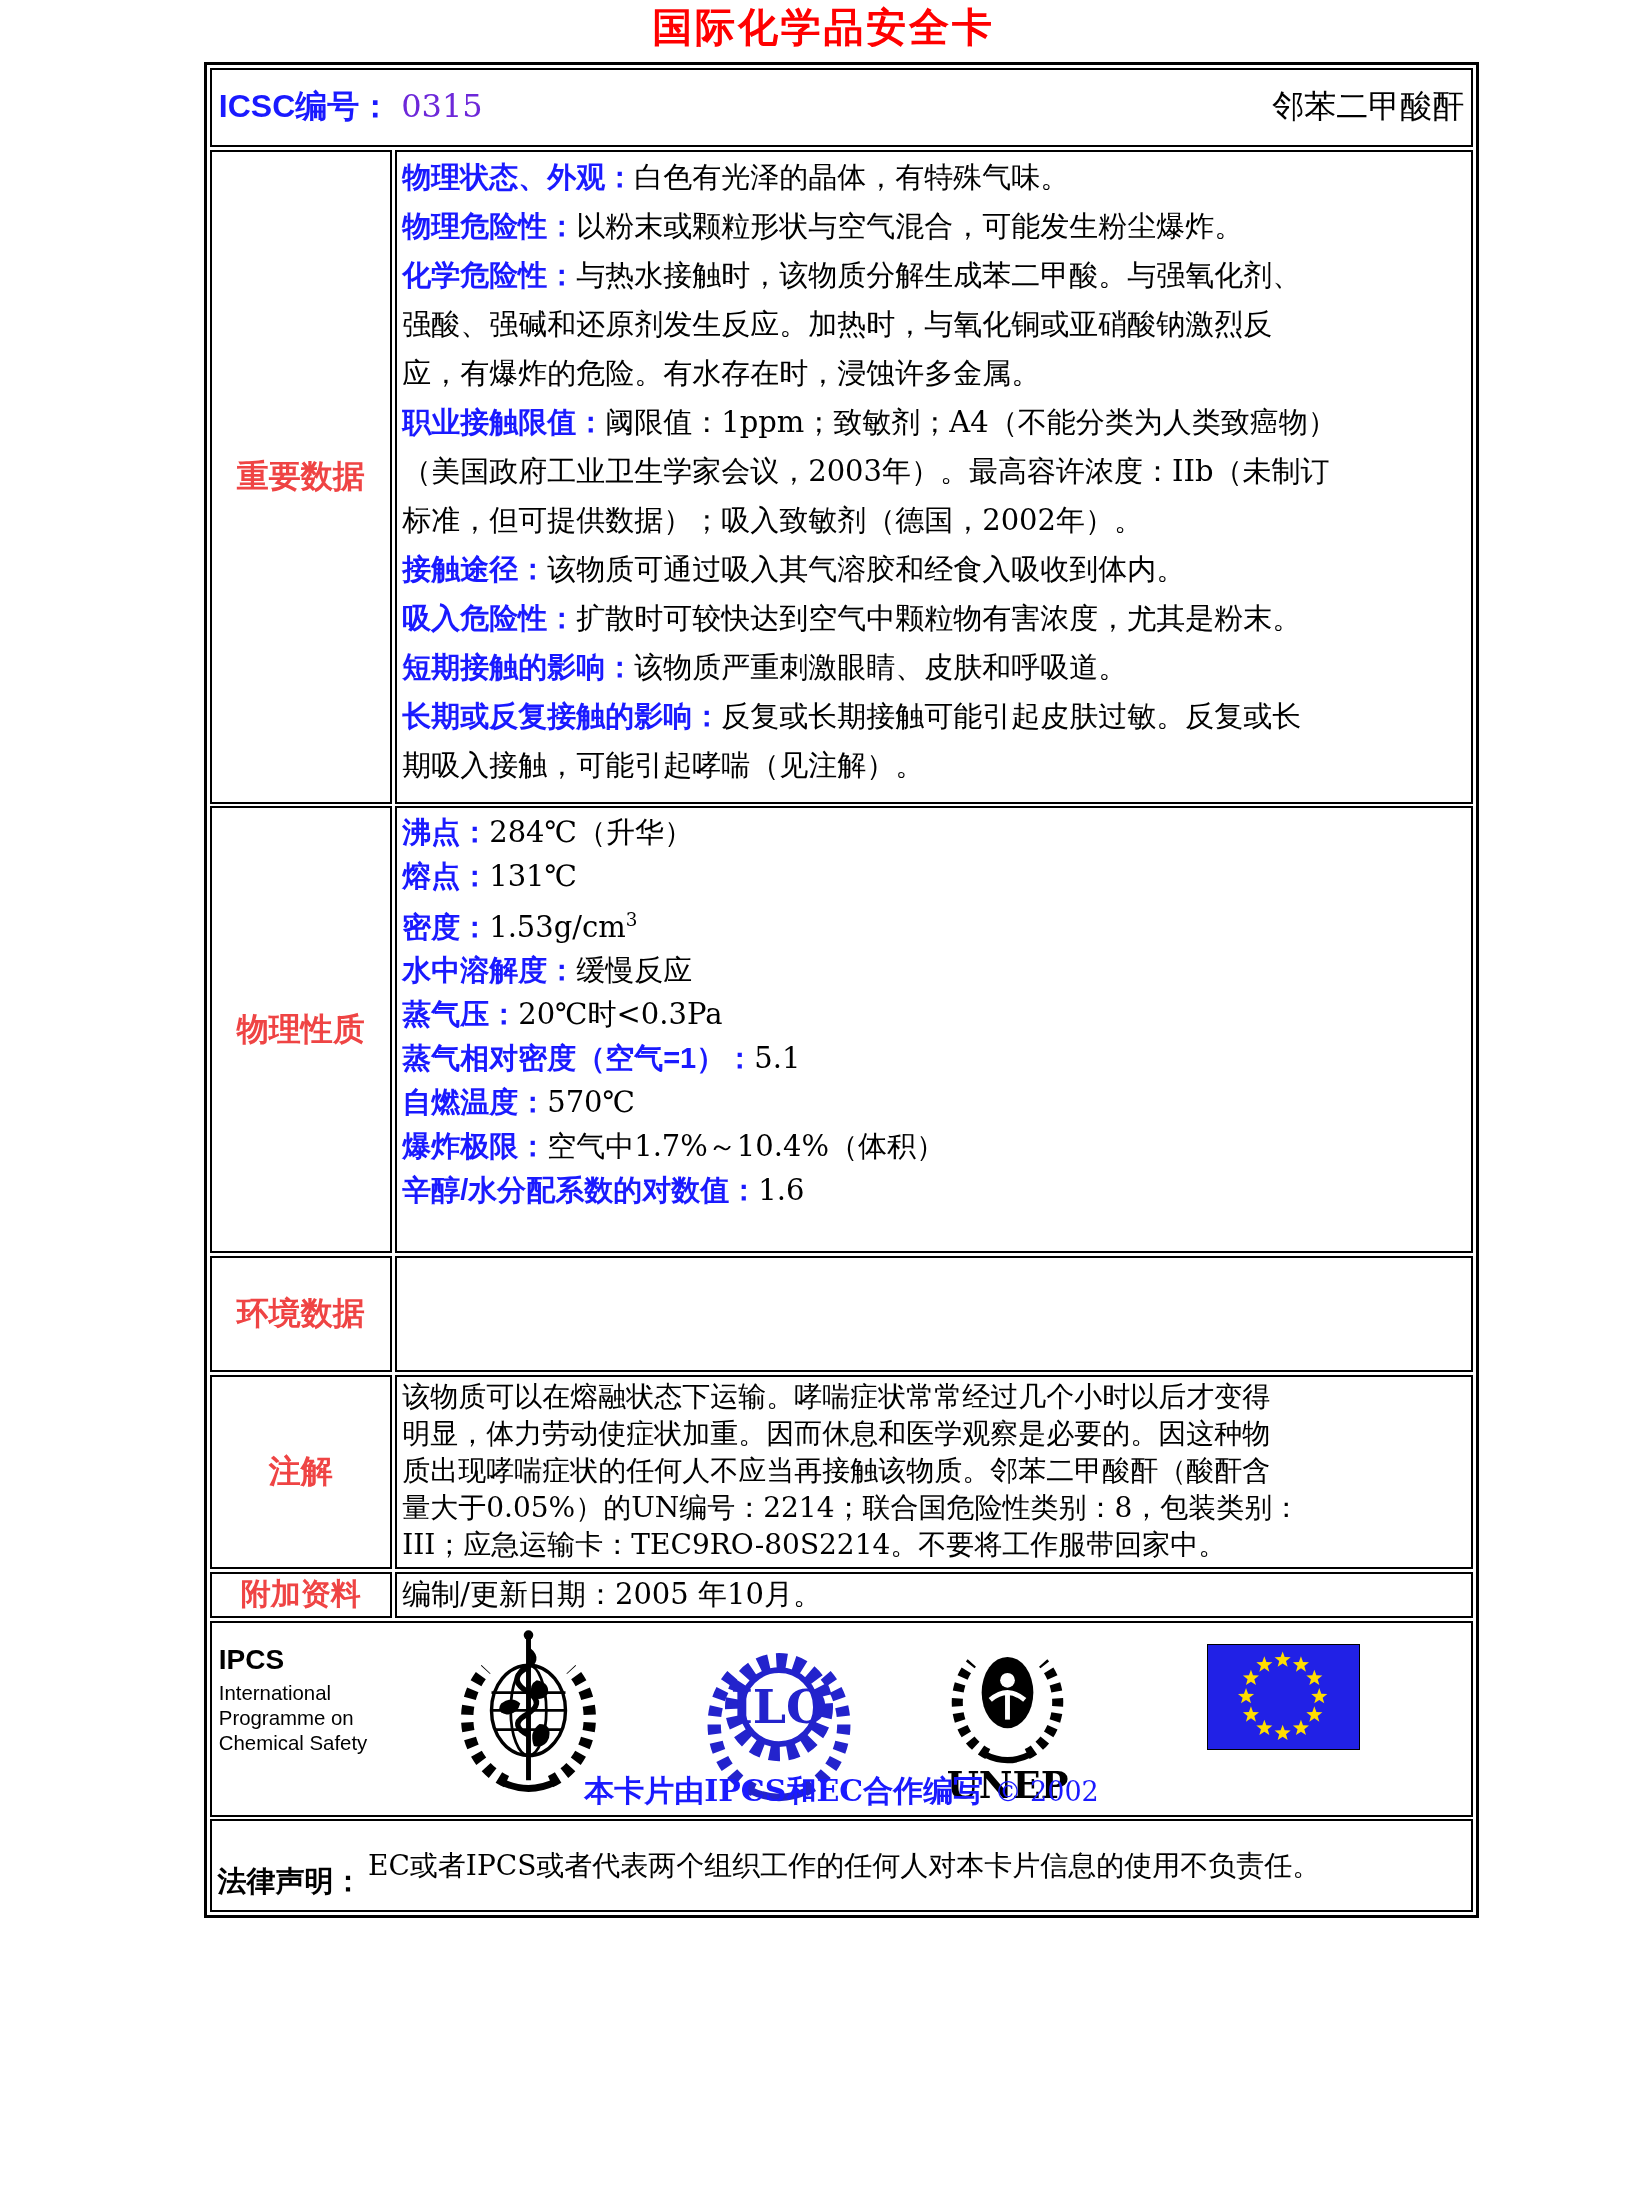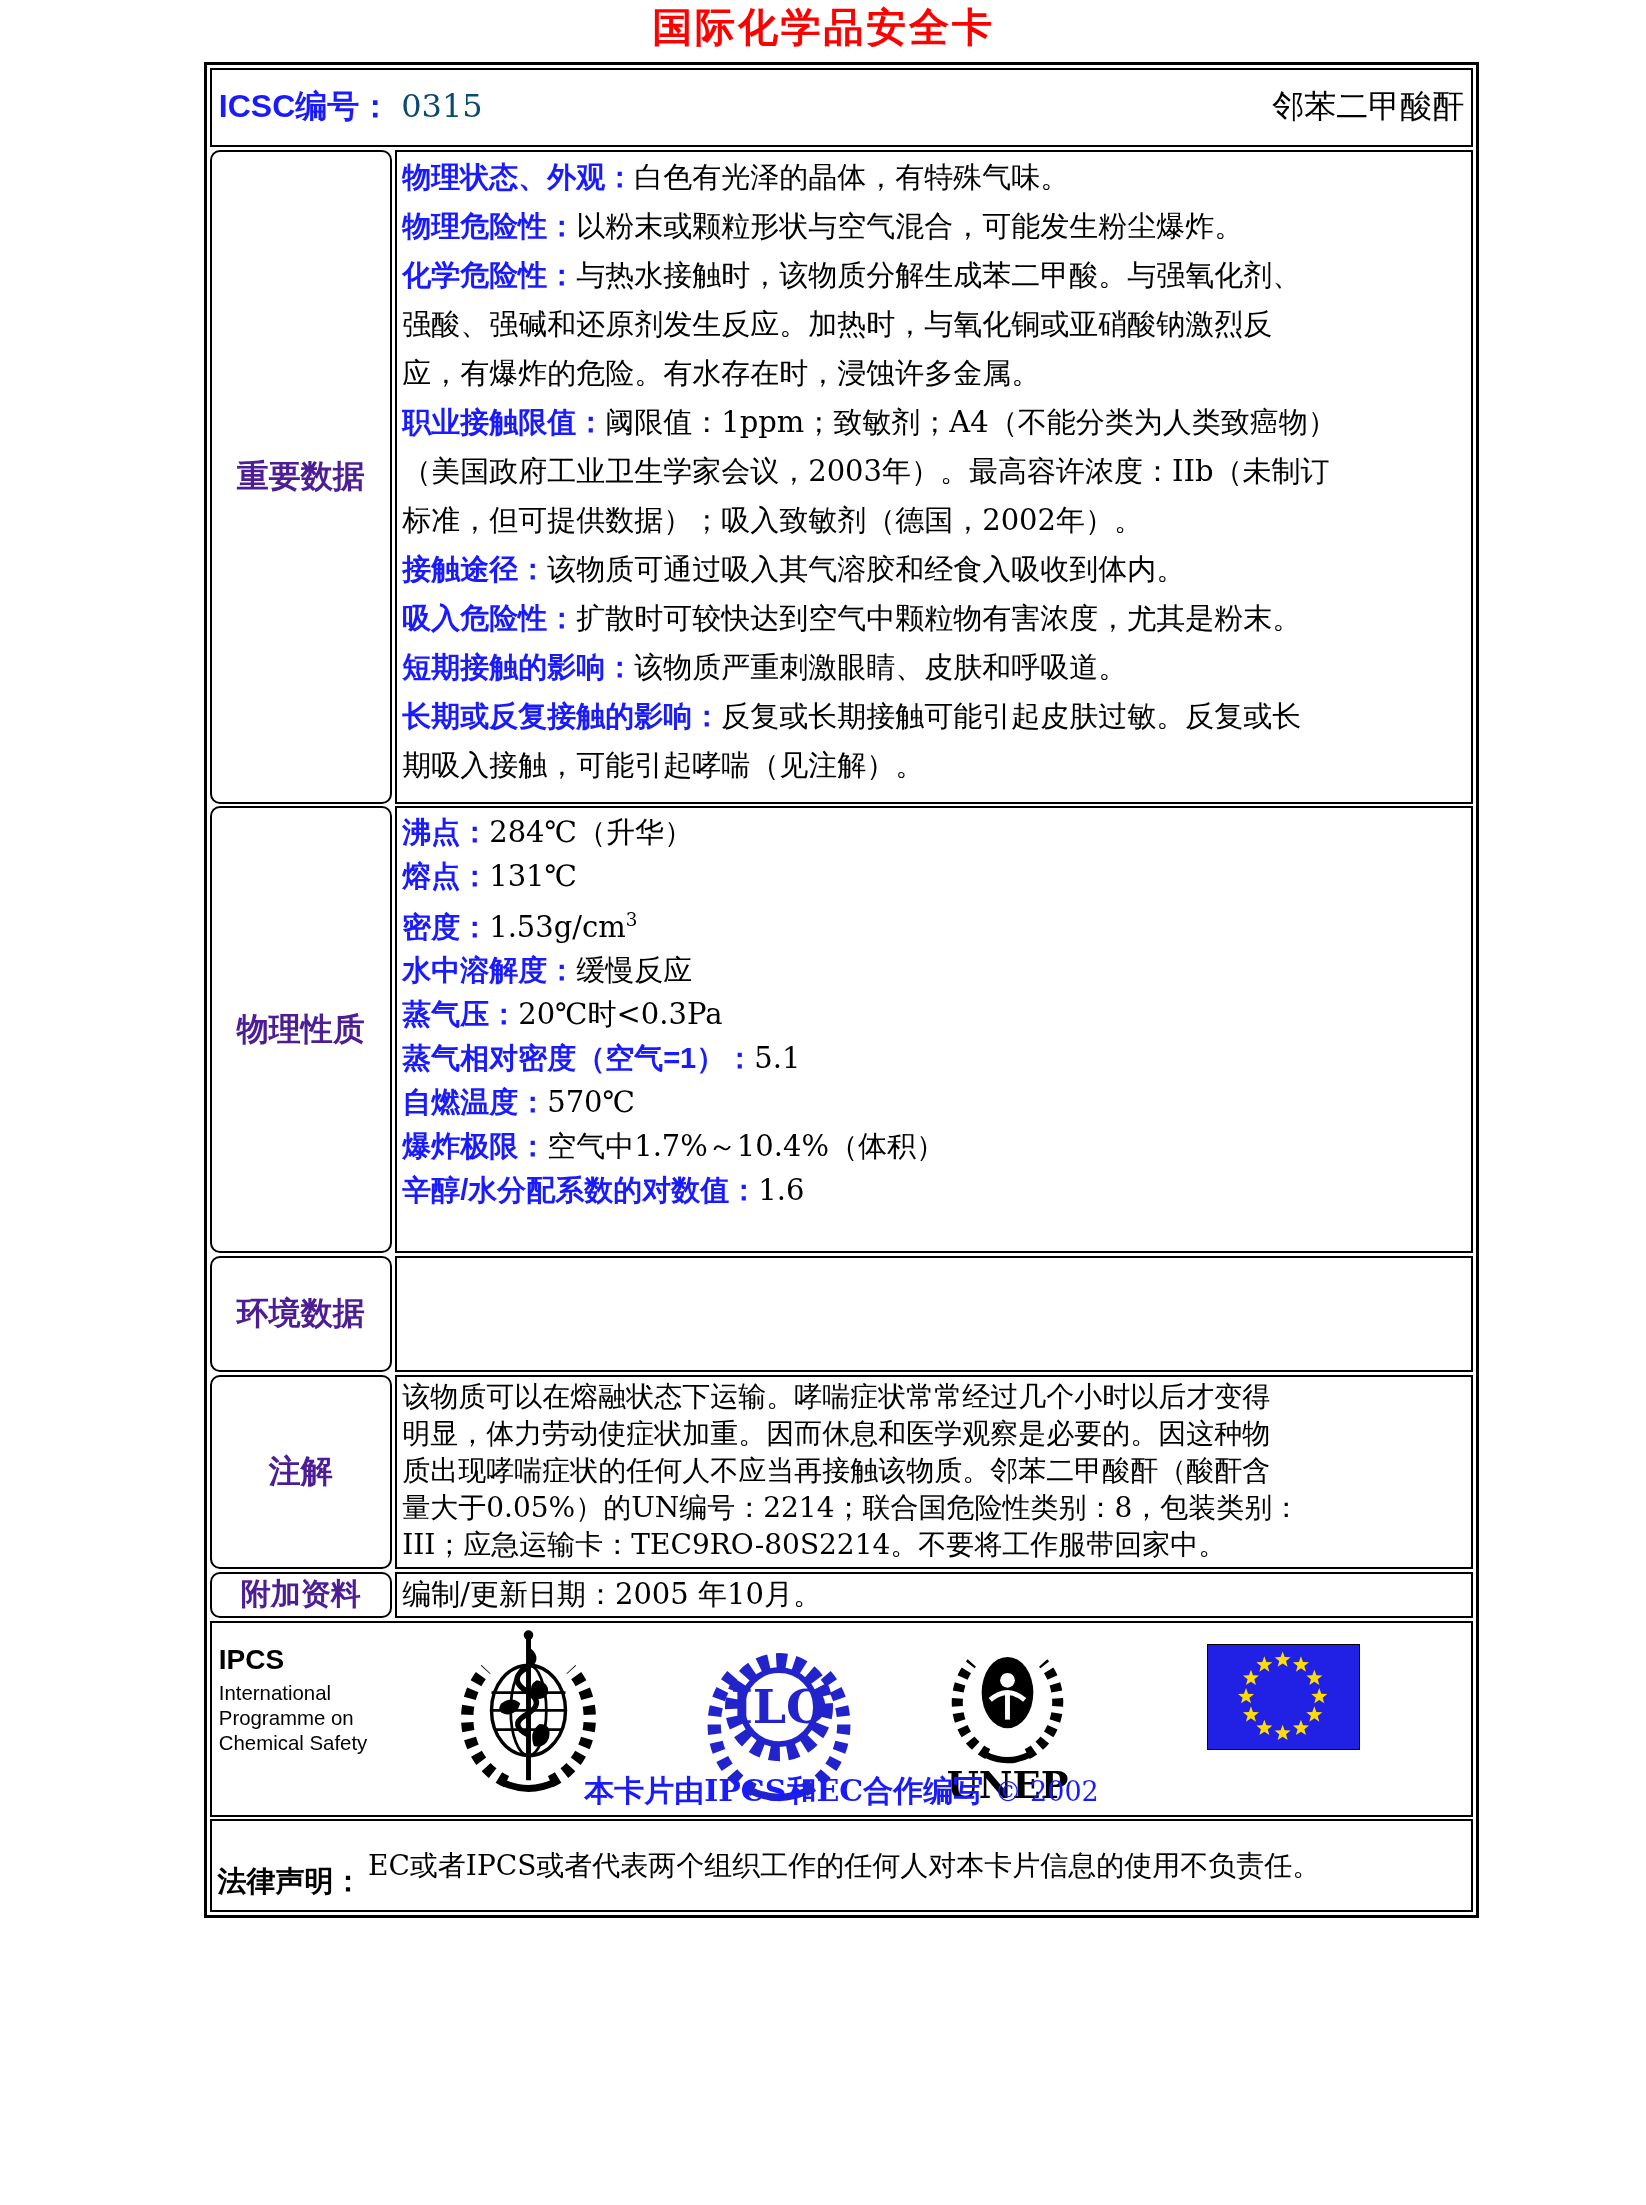--- a/index.html
+++ b/index.html
@@ -19,27 +19,26 @@
     border:3.5px solid #000; padding:2.8px; background:#fff;
   }
   .row { display:flex; gap:2.8px; margin-bottom:2.8px; }
   .row:last-child { margin-bottom:0; }
   .cell { border:2.8px solid #000; background:#fff; }
   .header-cell {
     flex:1; height:79px; display:flex; align-items:center;
     justify-content:space-between; padding:0 7px; font-size:32px;
   }
   .hdr-lbl { color:#1a1aff; font-weight:bold; font-family:"Liberation Sans","DejaVu Sans",sans-serif; }
-  .hdr-val { color:#0c4a6e; margin-left:10px; }
+  .hdr-val { color:#6d28d9; margin-left:10px; }
   .chem-name { color:#000; }
   .label-cell {
     flex:0 0 182px; display:flex; align-items:center; justify-content:center;
-    color:#4c1d95; font-weight:bold; font-size:32px; text-align:center;
+    color:#ef4444; font-weight:bold; font-size:32px; text-align:center;
     font-family:Liberation Mono, monospace;
-    border-radius:10px;
   }
   .content-cell { flex:1; padding:1.4px 5.6px; font-size:29px; }
   .lbl {
     color:#1a1aff; font-weight:bold;
     font-family:"Liberation Sans","DejaVu Sans",sans-serif;
   }
   .s-important { height:654px; }
   .s-important .line { line-height:49px; }
   .s-physical { height:447px; }
   .s-physical .line { line-height:44px; }

